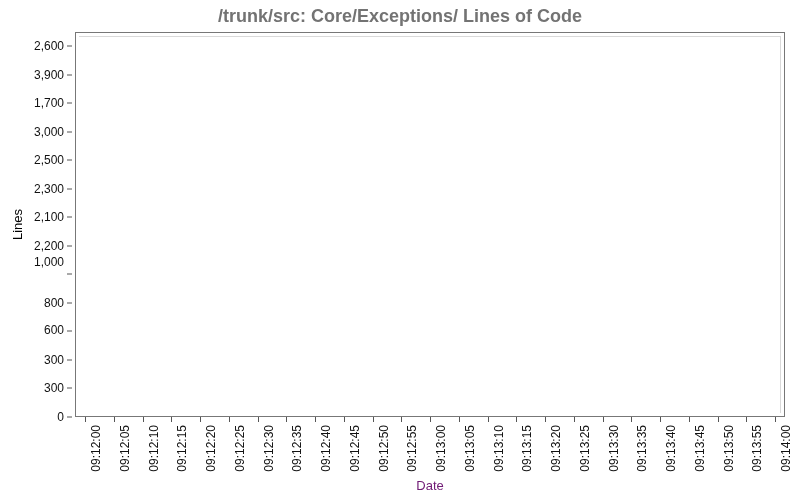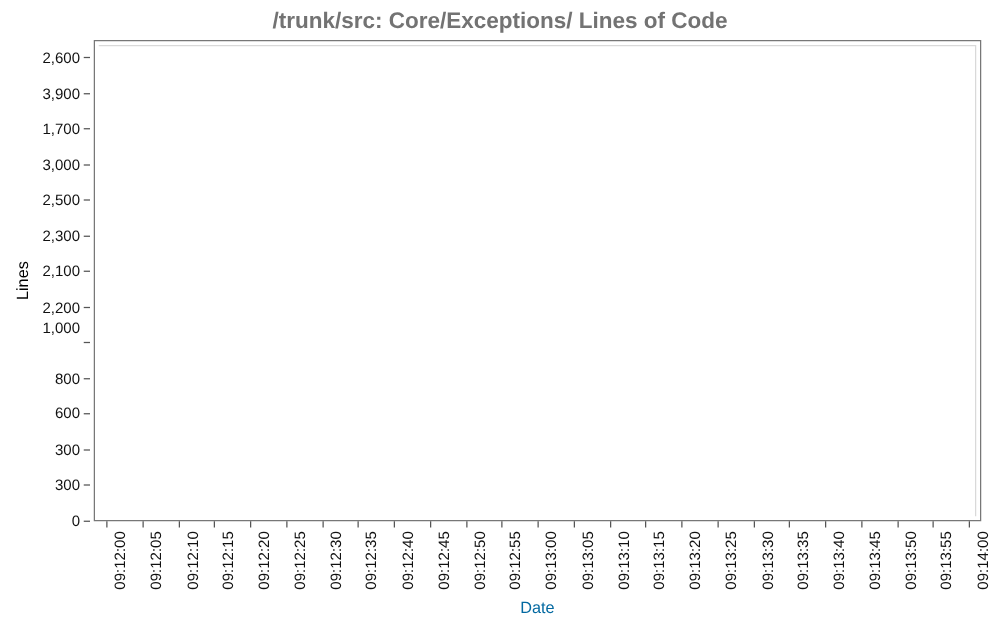--- a/index.html
+++ b/index.html
@@ -104,21 +104,21 @@
     height: 5px;
     background: #555;
   }
   .x-label {
     position: absolute;
     left: 75px;
     top: 478px;
     width: 710px;
     text-align: center;
     font-size: 13px;
-    color: #0369a1;
+    color: #701a75;
   }
 </style>
 </head>
 <body>
 
 <div class="title">/trunk/src: Core/Exceptions/ Lines of Code</div>
 
 <div class="y-label">
   <span>Lines</span>
 </div>

